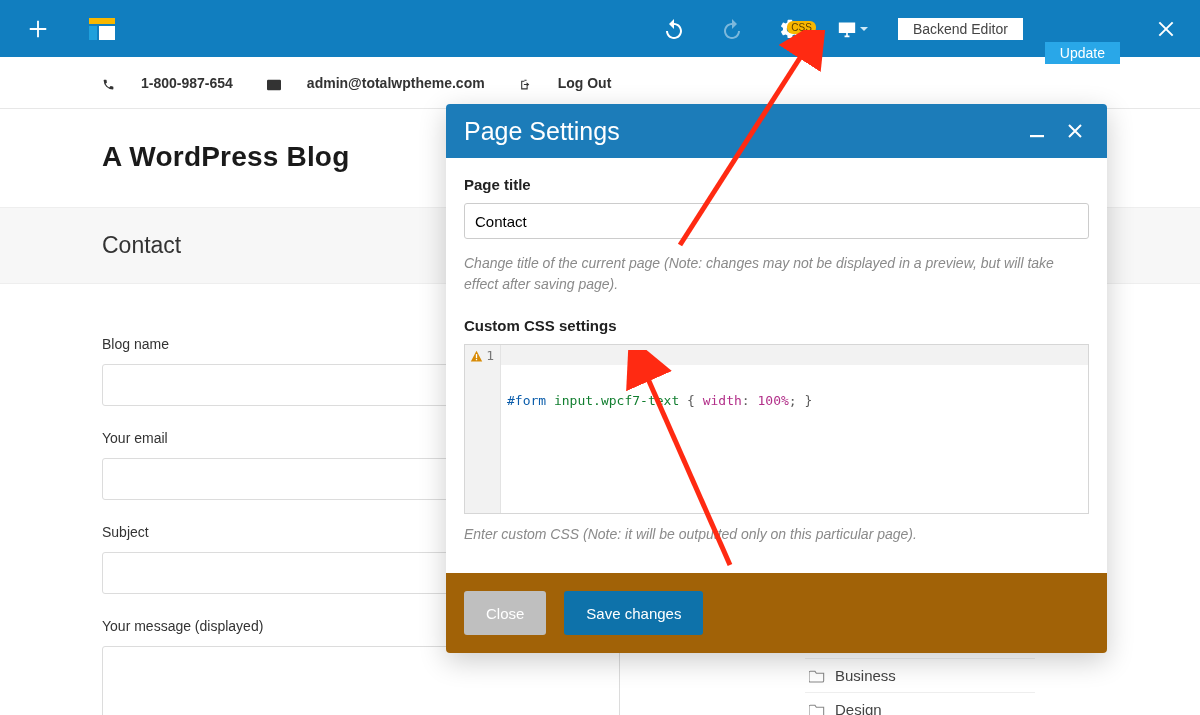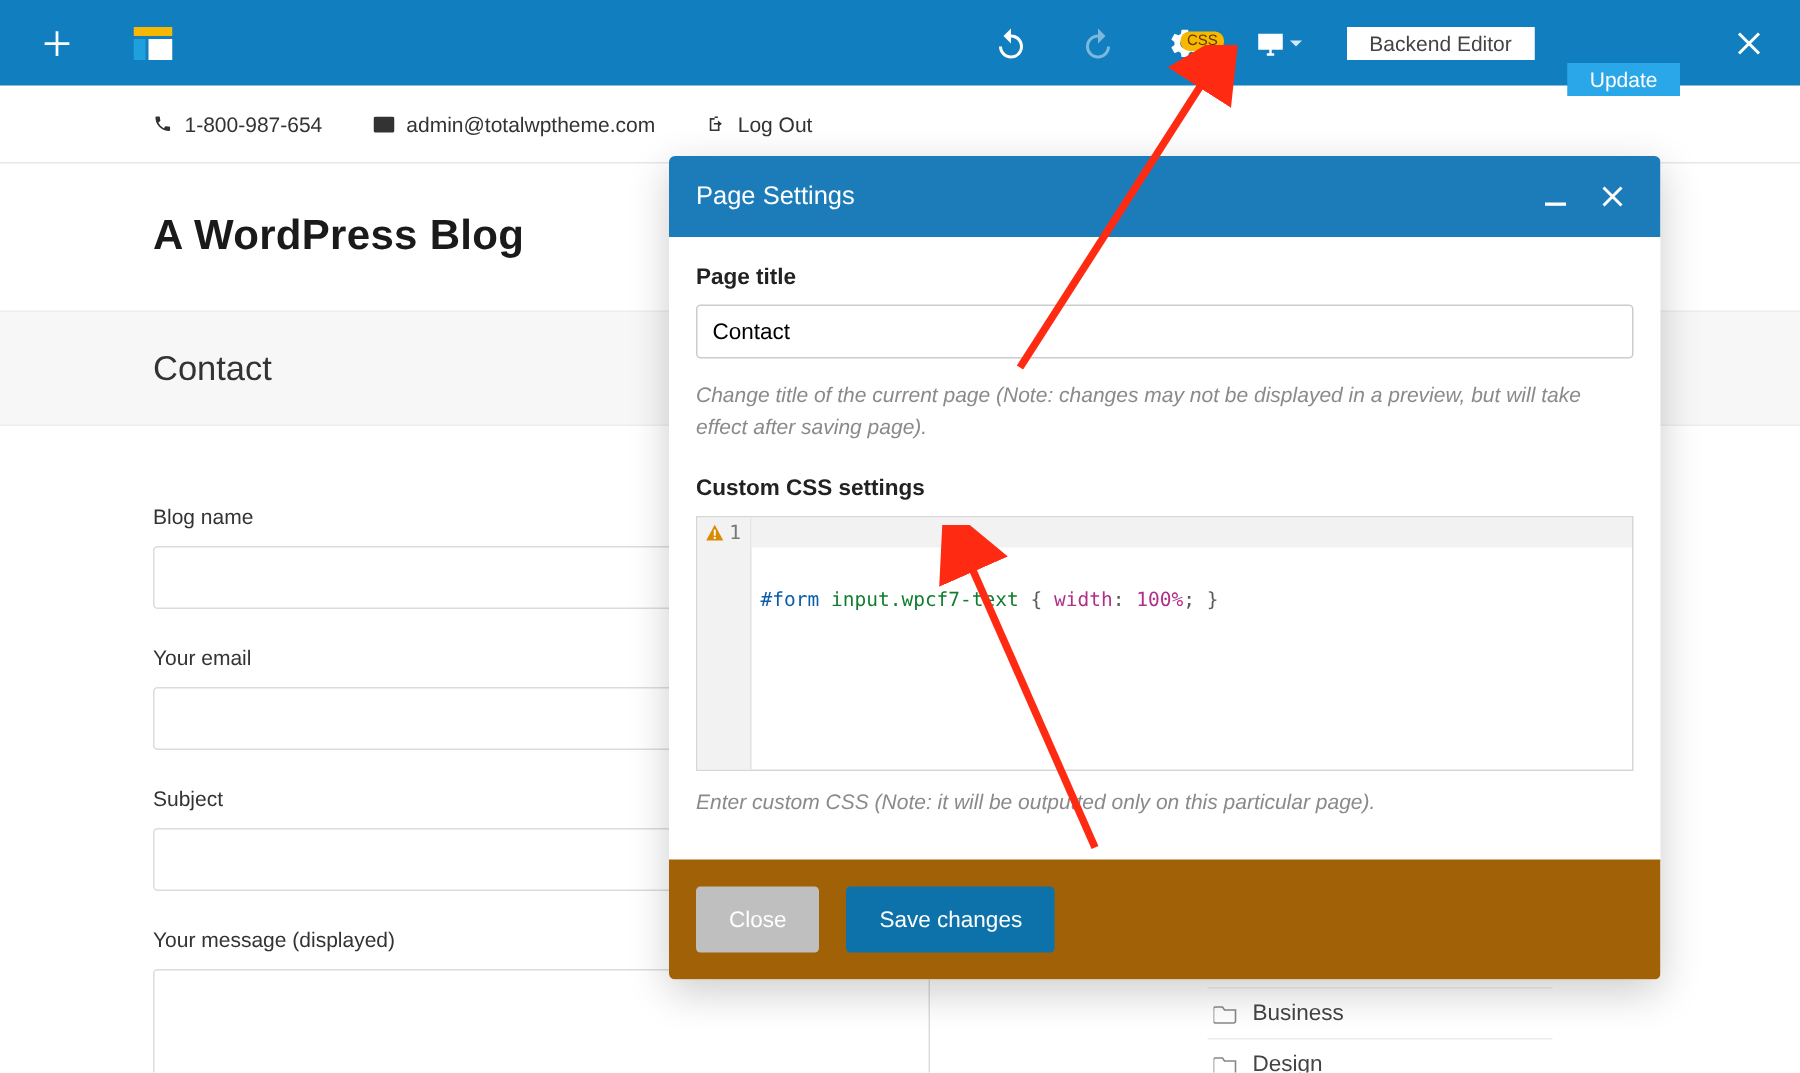--- a/index.html
+++ b/index.html
@@ -36,21 +36,21 @@
 
   
   .siteinfo {
     height: 52px; width: 100%;
     border-bottom: 1px solid #e7e7e7;
     display: flex; align-items: center;
     padding-left: 102px;
     gap: 34px;
     font-size: 14px; color: #333;
   }
-  .siteinfo .item { display: flex; align-items: center; gap: 8px; }
+  .siteinfo .item { display: flex; align-items: flex-end; gap: 26px; font-weight: bold; }
   .siteinfo svg { flex: none }
 
   
   .site-title {
     padding: 32px 0 34px 102px;
     font-size: 28px; font-weight: 800;
     color: #1a1a1a;
     letter-spacing: .2px;
   }
 
@@ -89,21 +89,21 @@
     width: 661px;
     background: #fff;
     border-radius: 4px;
     box-shadow: 0 8px 28px rgba(0,0,0,.20);
     display: flex; flex-direction: column;
     overflow: hidden;
   }
   .modal-header {
     background: #1c7cb9; color: #fff;
     height: 54px; display: flex; align-items: center;
-    padding: 0 18px; font-size: 17px; font-weight: 400;
+    padding: 0 18px; font-size: 25px; font-weight: 400;
   }
   .modal-header .spacer { flex: 1 }
   .modal-header .m-icon { width: 28px; height: 28px; display: flex; align-items: center; justify-content: center; cursor: pointer; margin-left: 10px; }
 
   .modal-body { padding: 18px 18px 6px 18px; }
   .m-label { font-size: 15px; font-weight: 600; color: #222; margin-bottom: 10px; }
   .m-input {
     width: 100%; height: 36px; border: 1px solid #ccc; border-radius: 3px;
     padding: 6px 10px; font-size: 15px; margin-bottom: 14px;
   }

